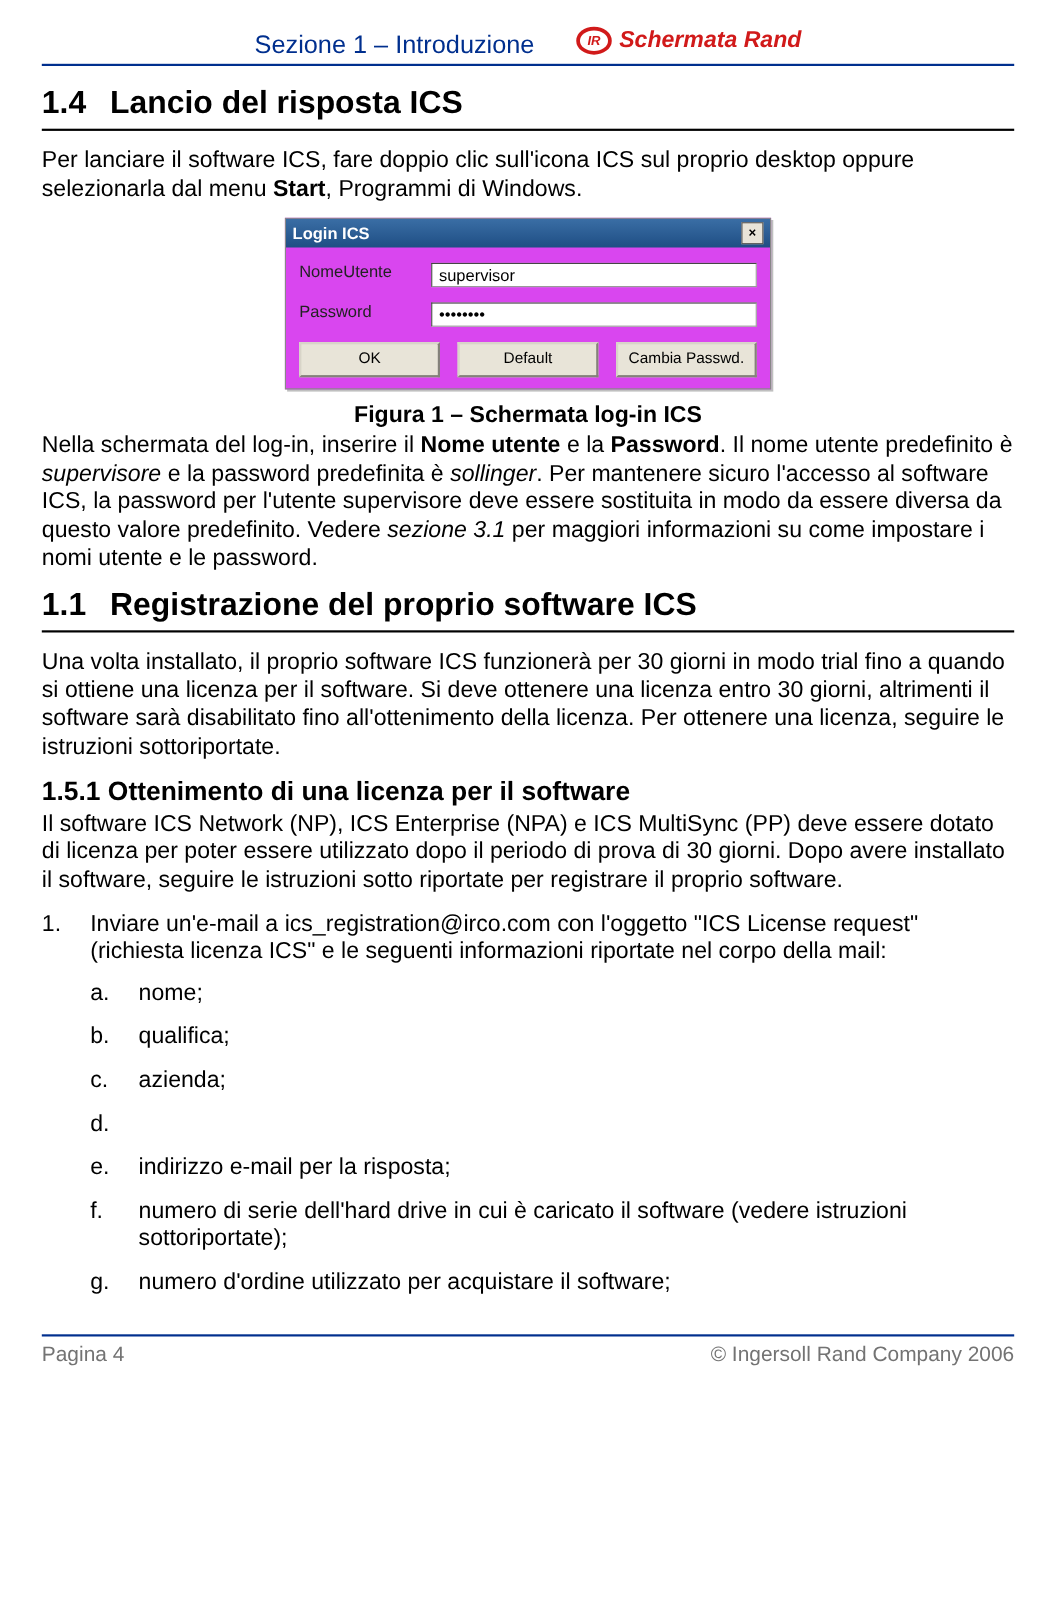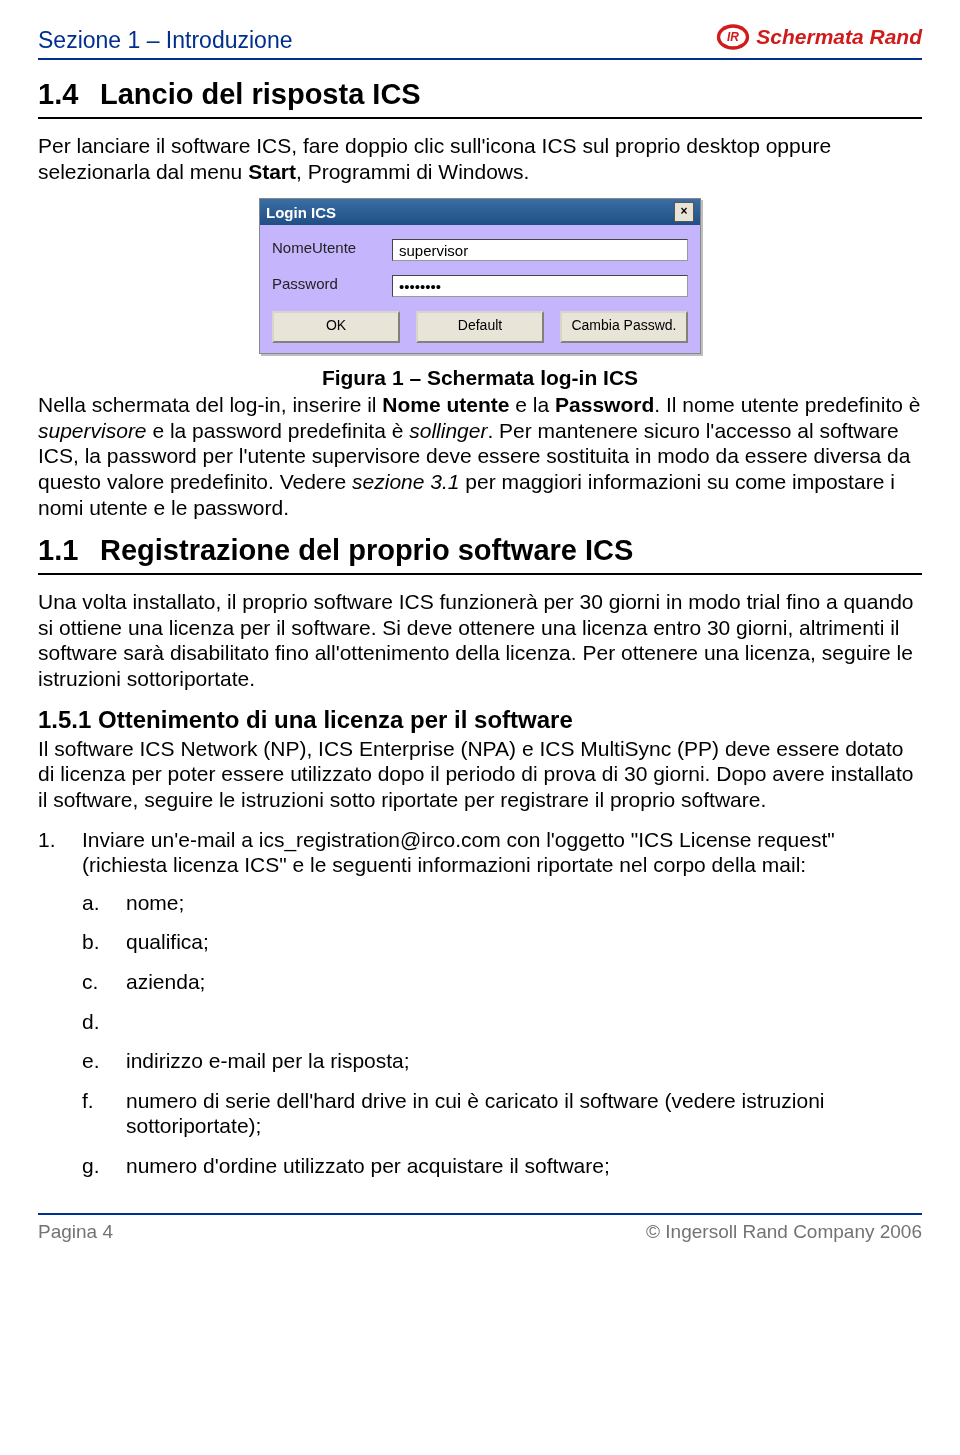--- a/index.html
+++ b/index.html
@@ -10,21 +10,21 @@
     background: #fff;
     width: 960px;
   }
   .page {
     padding: 20px 38px 25px 38px;
     box-sizing: border-box;
   }
   .header {
     display: flex;
     align-items: flex-end;
-    justify-content: space-between;
+    justify-content: center;
     border-bottom: 2px solid #002f8e;
     padding-bottom: 4px;
     margin-bottom: 18px;
     gap: 37px;
   }
   .breadcrumb {
     color: #002f8e;
     font-size: 23px;
   }
   .logo {
@@ -59,21 +59,21 @@
     margin: 14px 0;
   }
   .figure-wrap {
     display: flex;
     justify-content: center;
     margin: 14px 0 4px 0;
   }
   .login-window {
     width: 440px;
     border: 1px solid #888;
-    background: #c4b5fd;
+    background: #d946ef;
     box-shadow: 2px 2px 0 rgba(0,0,0,0.25);
   }
   .titlebar {
     background: linear-gradient(#3a6ea5, #1f4e84);
     color: #fff;
     padding: 3px 6px;
     display: flex;
     align-items: center;
     justify-content: space-between;
     font-size: 15px;

